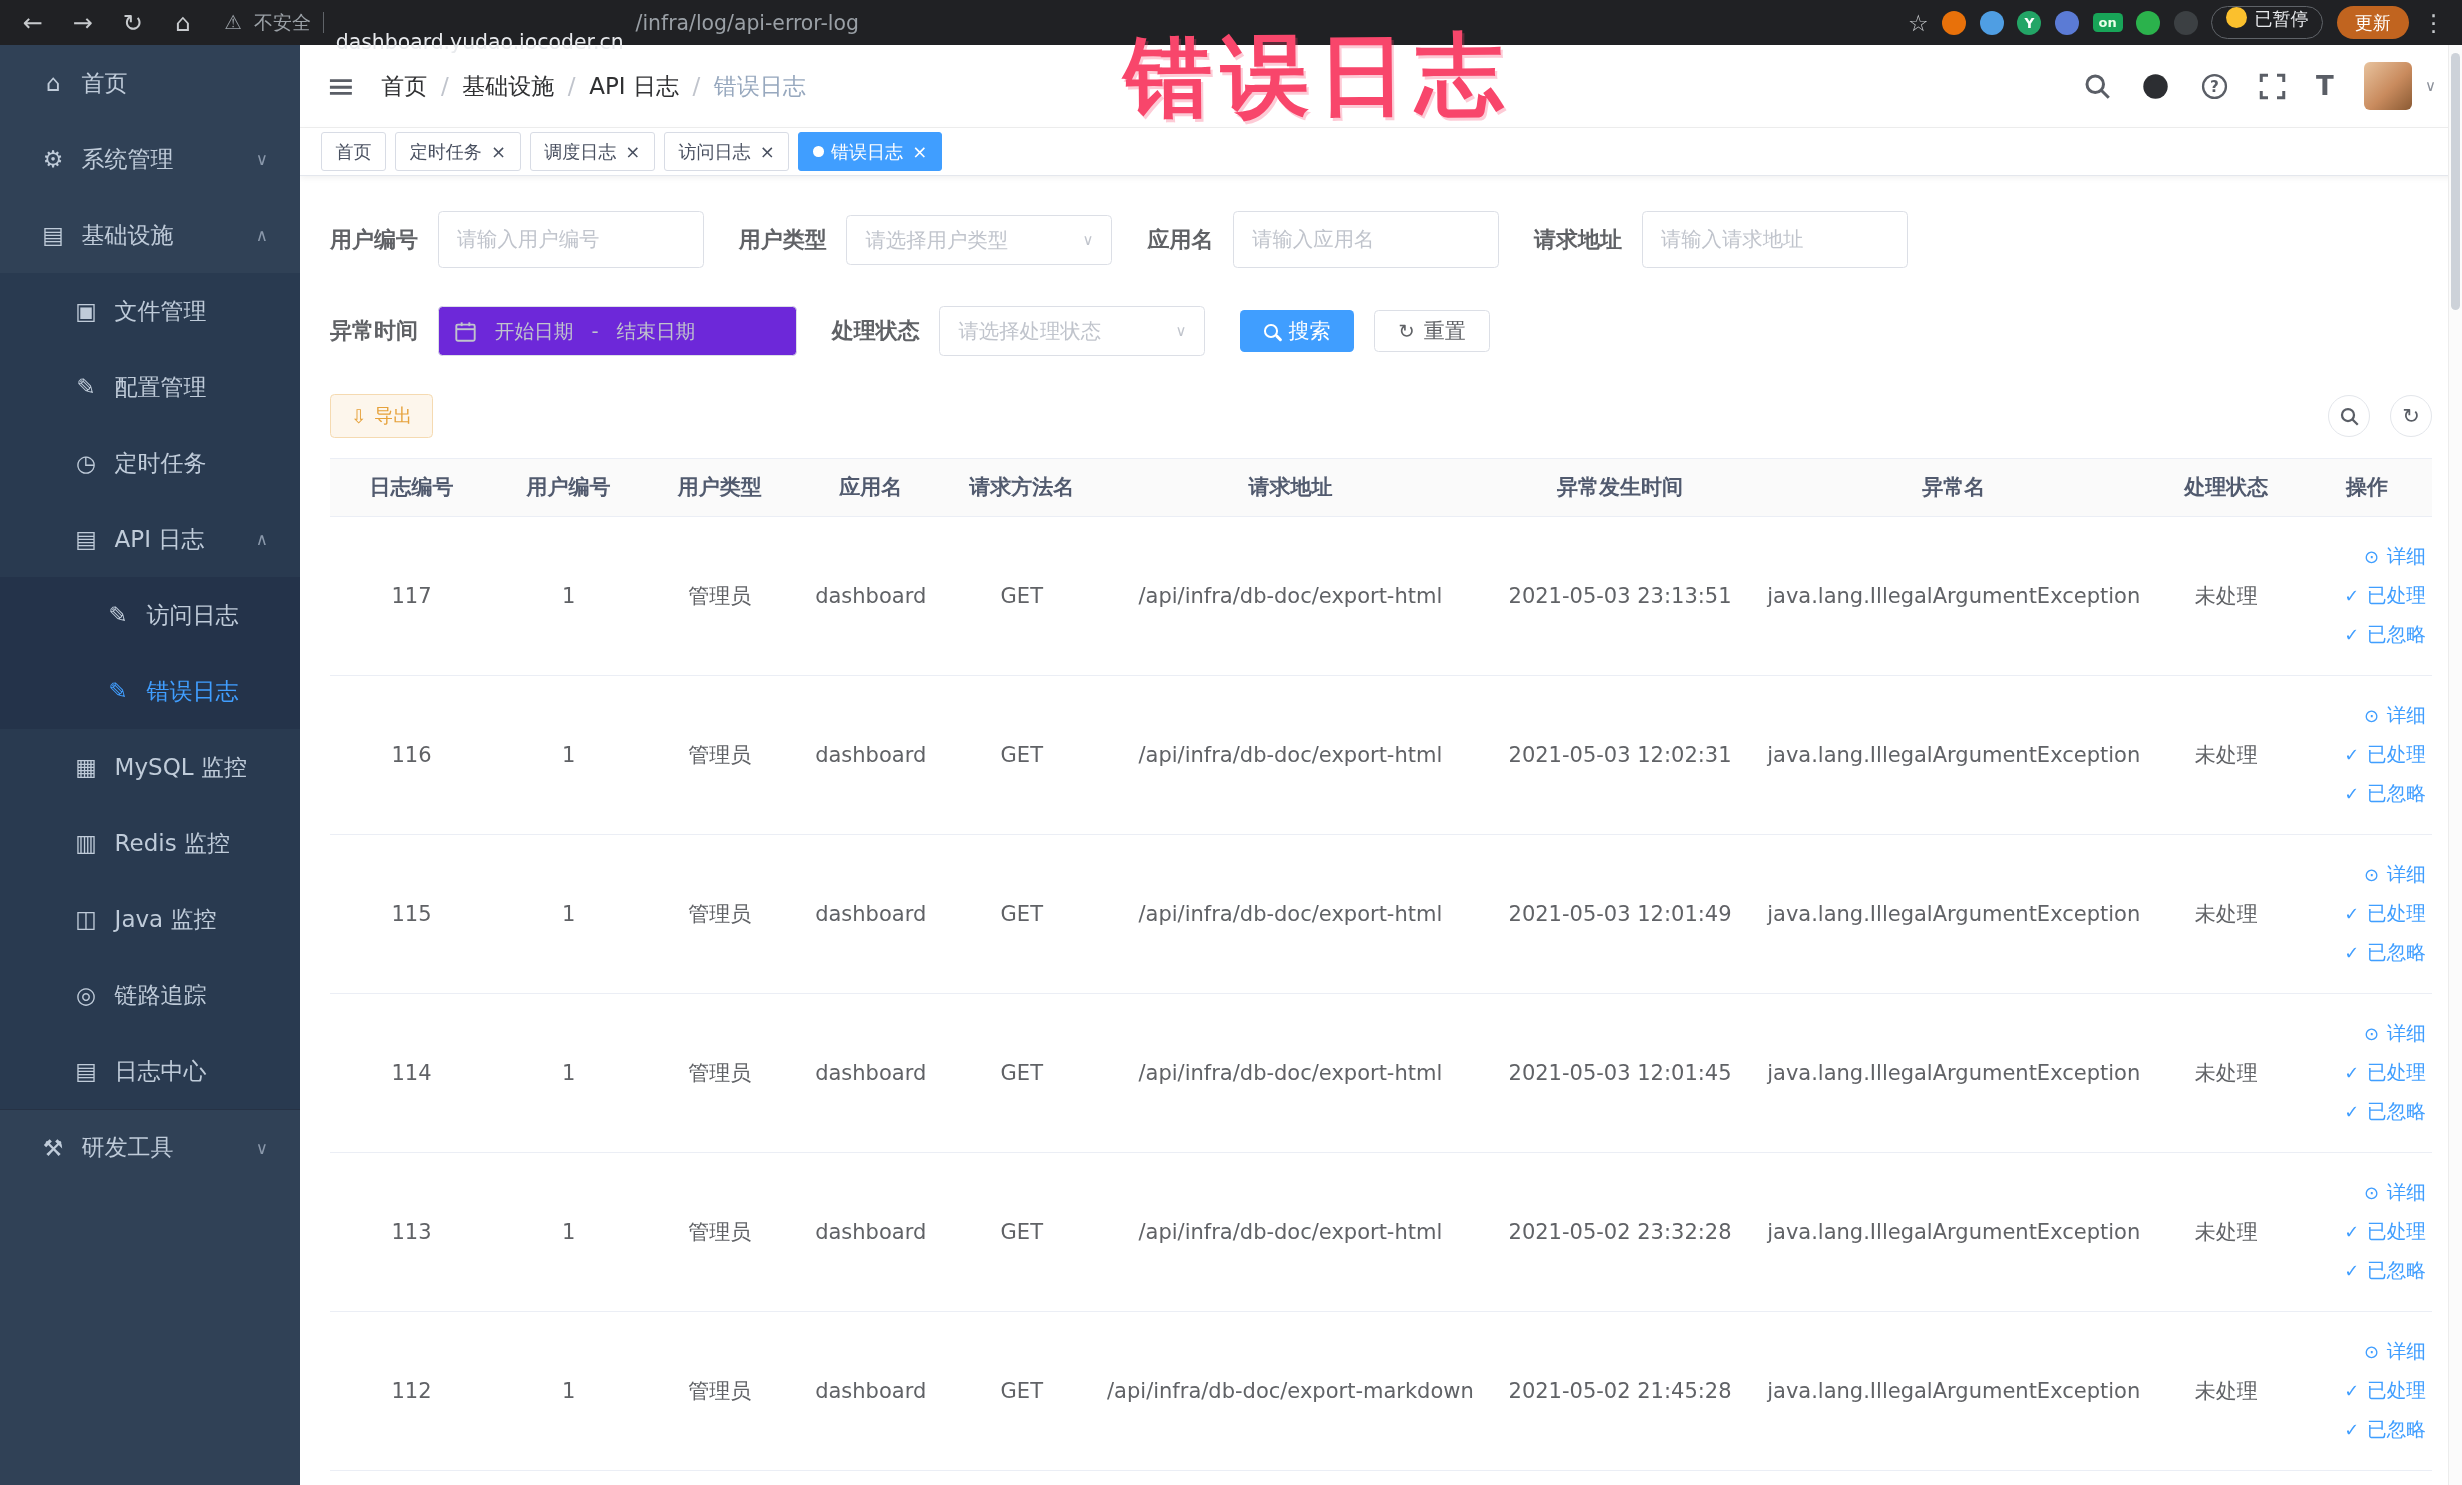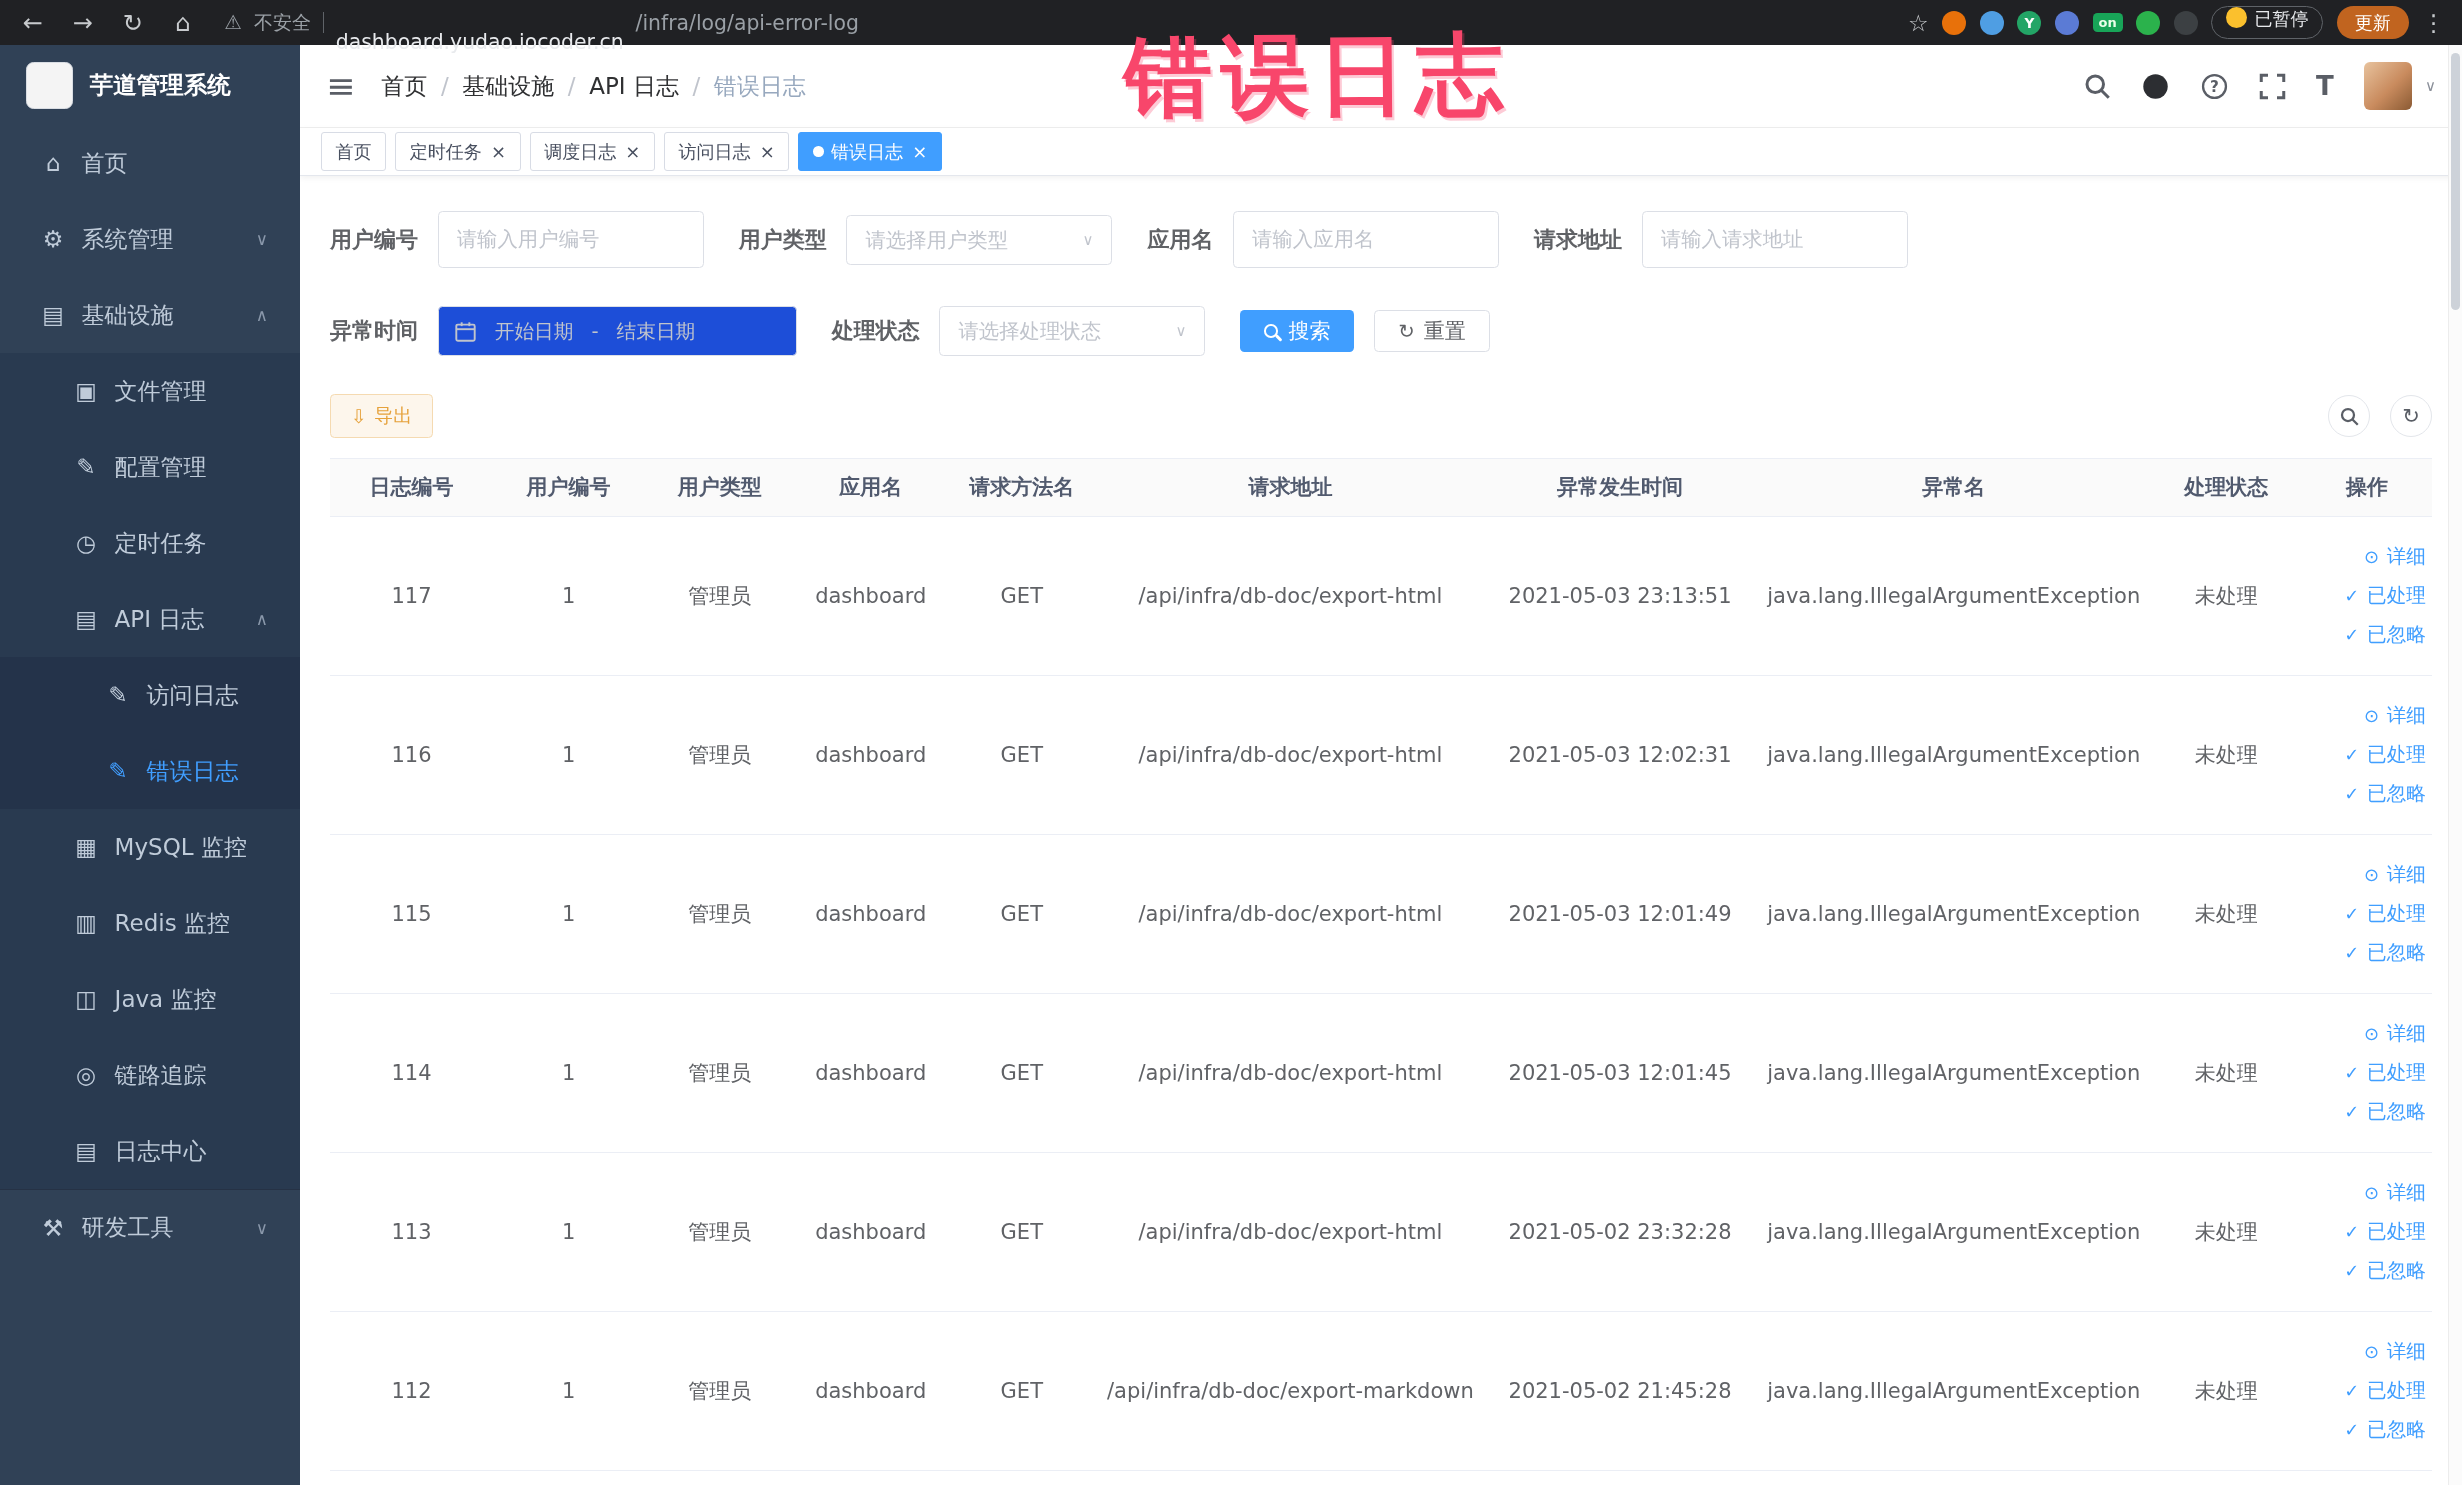--- a/index.html
+++ b/index.html
@@ -63,21 +63,21 @@
 
   
   .content { padding:35px 30px 0 30px; }
   .filter-row { display:flex; align-items:center; margin-bottom:38px; }
   .f-group { display:flex; align-items:center; margin-right:35px; }
   .f-label { font-size:22px; font-weight:bold; color:#606266; margin-right:19.7px; white-space:nowrap; }
   .f-input { width:266px; height:57px; border:0.8px solid #dcdfe6; border-radius:4.5px; padding:8px 18px; font-size:20.4px; color:#606266; outline:none; }
   .f-input::placeholder { color:#c0c4cc; }
   .f-select { width:266px; height:50px; border:0.8px solid #dcdfe6; border-radius:4.5px; padding:0 18px; display:flex; align-items:center; justify-content:space-between; color:#c0c4cc; font-size:20.4px; cursor:pointer; background:#fff; }
   .chev { font-size:15px; color:#c0c4cc; }
-  .f-date { width:359px; height:50px; border:0.8px solid #dcdfe6; border-radius:4.5px; display:flex; align-items:center; padding:0 15px; gap:18px; color:#c0c4cc; font-size:19.7px; cursor:pointer; background:#1d4ed8; }
+  .f-date { width:359px; height:50px; border:0.8px solid #dcdfe6; border-radius:4.5px; display:flex; align-items:center; padding:0 15px; gap:18px; color:#c0c4cc; font-size:19.7px; cursor:pointer; background:#6d28d9; }
   .f-date .range-sep { color:#c0c4cc; }
   .btn { height:42px; border-radius:4.5px; font-size:21px; display:inline-flex; align-items:center; gap:9px; padding:0 23px; cursor:pointer; border:0.8px solid transparent; }
   .btn-primary { background:#409eff; color:#fff; }
   .btn-plain { background:#fff; border-color:#dcdfe6; color:#606266; }
   .btn + .btn { margin-left:19.7px; }
   .lens { width:13.6px; height:13.6px; border:2.3px solid #fff; border-radius:50%; position:relative; margin-right:1.5px; }
   .lens::after { content:''; position:absolute; width:3px; height:7.6px; background:#fff; transform:rotate(-45deg); right:-3.8px; bottom:-5.3px; border-radius:1.5px; }
   .reset-ic { font-size:19.7px; color:#606266; }
 
   
@@ -130,24 +130,20 @@
       <span class="paused-pill">
           <span class="paused-face"></span>
           <span>已暂停</span>
         </span>
       <span class="update-pill">更新</span>
       <span class="kebab">⋮</span>
     </div>
   </div>
 
   <aside class="sidebar">
-    <div class="logo">
-      <span class="logo-avatar"></span>
-      <span class="logo-title">芋道管理系统</span>
-    </div>
     <nav id="menu">
         <div class="menu-item lvl1">
           <span class="mi-icon">⌂</span>
           <span class="mi-label">首页</span>
         </div>
         <div class="menu-item lvl1">
           <span class="mi-icon">⚙</span>
           <span class="mi-label">系统管理</span>
           <span class="mi-chevron">∨</span>
         </div>

